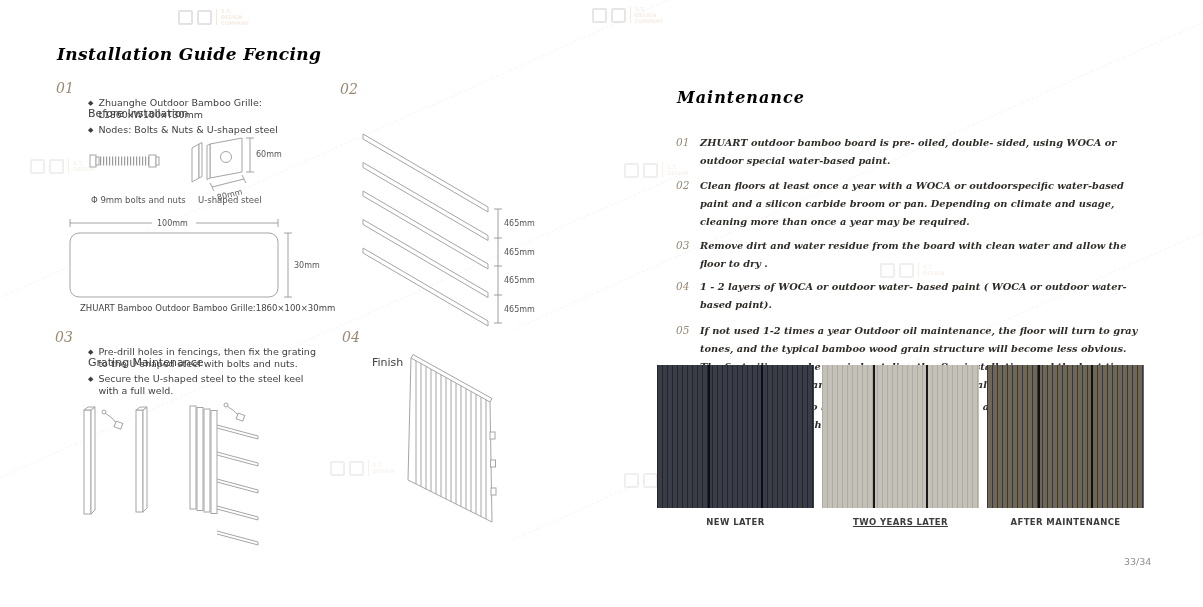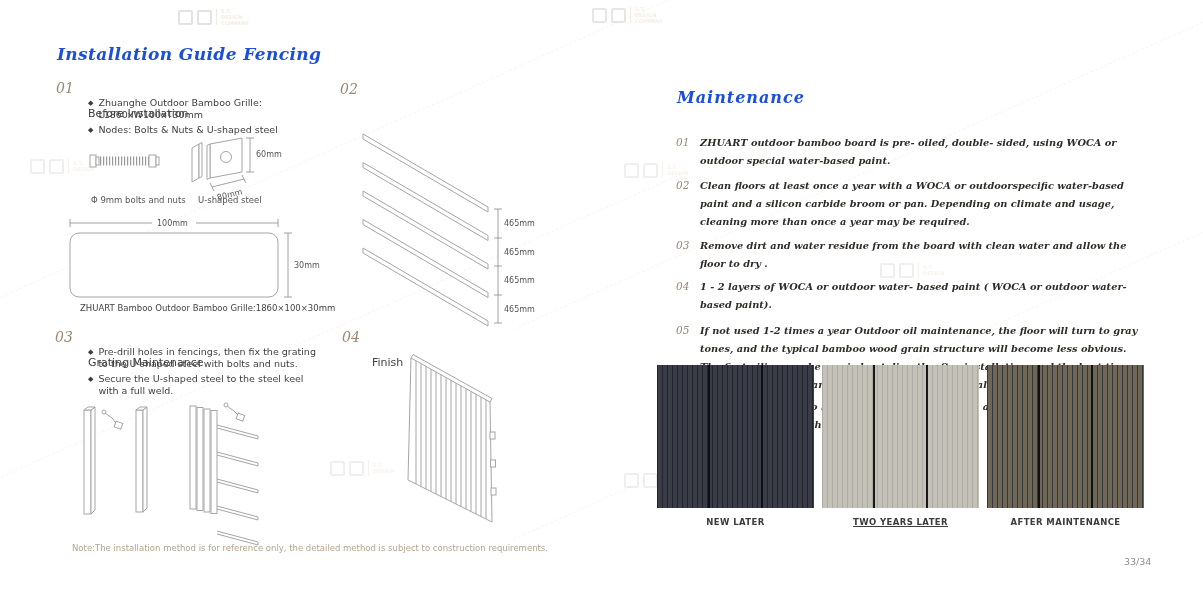--- a/index.html
+++ b/index.html
@@ -1,21 +1,21 @@
 <!DOCTYPE html>
 <html><head>
 <meta charset="utf-8">
 <style>
   html,body{margin:0;padding:0;background:#fff;}
   #page{position:relative;width:1203px;height:607px;background:#fff;overflow:hidden;
         font-family:"DejaVu Sans",sans-serif;color:#4a4a4a;}
   .abs{position:absolute;}
   
   .h-title{font-family:"DejaVu Serif",serif;font-style:italic;font-weight:bold;
-           color:#1d4ed8;letter-spacing:.4px;}
+           color:#000000;letter-spacing:.4px;}
   .step-num{font-family:"DejaVu Serif",serif;font-style:italic;color:#9a8872;
             font-size:14px;line-height:14px;}
   .step-title{font-size:11px;color:#3f3f3f;line-height:12px;margin-top:24px;}
   .step-text{font-size:9.5px;color:#3f3f3f;line-height:12.5px;}
   .bullet-row{display:flex;gap:5px;font-size:9.5px;color:#3f3f3f;line-height:12px;margin-top:3px;}
   .diamond{font-size:7px;line-height:12px;color:#3f3f3f;}
   .diag-label{font-size:8.5px;color:#555;}
   .note{font-size:8.5px;color:#b3a492;}
   svg{overflow:visible;}
   svg .ln{stroke:#a5a5a5;stroke-width:1;fill:none;}
@@ -216,21 +216,20 @@
     <polygon class="shape" points="11,6 90,50 92,170 8,128"></polygon>
     <line class="ln" x1="13" y1="2.5" x2="92" y2="46.5"></line>
     <line class="ln" x1="11" y1="6" x2="13" y2="2.5"></line>
     <line class="ln" x1="90" y1="50" x2="92" y2="46.5"></line>
     <path class="ln" d="M16 8.8 L16 132 M21 11.6 L21 134.5 M26 14.4 L26 137 M31 17.1 L31 139.5 M36 19.9 L36 142 M41 22.7 L41 144.5 M46 25.5 L46 147 M51 28.3 L51 149.5 M56 31.1 L56 152 M61 33.8 L61 154.5 M66 36.6 L66 157 M71 39.4 L71 159.5 M76 42.2 L76 162 M81 45 L81 164.5 M86 47.7 L86 167"></path>
     <rect class="shape" x="90" y="80" width="5" height="7"></rect>
     <rect class="shape" x="90.5" y="108" width="5" height="7"></rect>
     <rect class="shape" x="91" y="136" width="5" height="7"></rect>
   </svg>
 
-  <div class="abs note" style="left:72px;top:543px;">Note:The installation method is for reference only, the detailed method is subject to construction requirements.</div>
 
   <div class="abs h-title" style="left:677px;top:88px;font-size:16px;letter-spacing:1px;">Maintenance</div>
 
   <div class="abs" style="left:676px;top:128px;">
     <div class="m-item" style="margin-top:6px;">
       <span class="m-num">01</span>
       <span class="m-text">ZHUART outdoor bamboo board is pre- oiled, double- sided, using WOCA or outdoor special water-based paint.</span>
     </div>
     <div class="m-item" style="margin-top:7px;">
       <span class="m-num">02</span>

